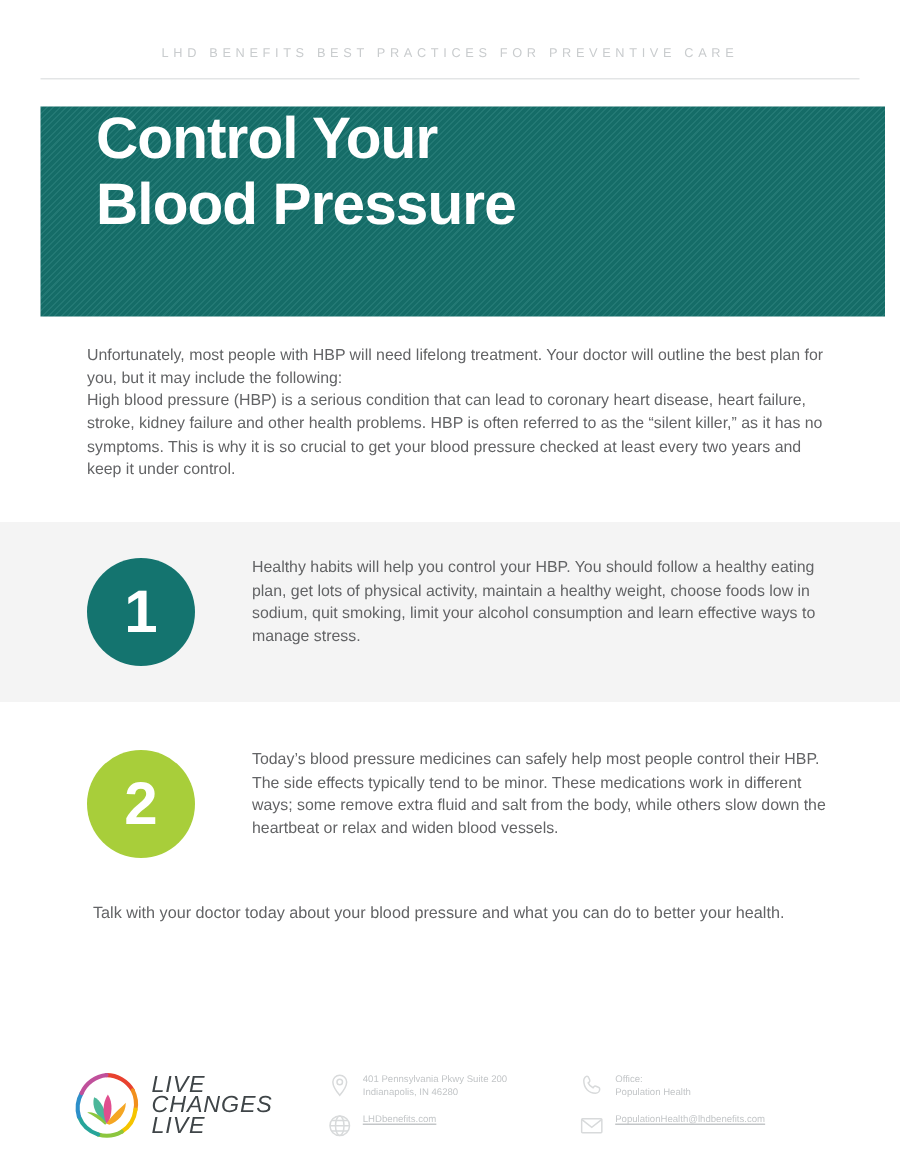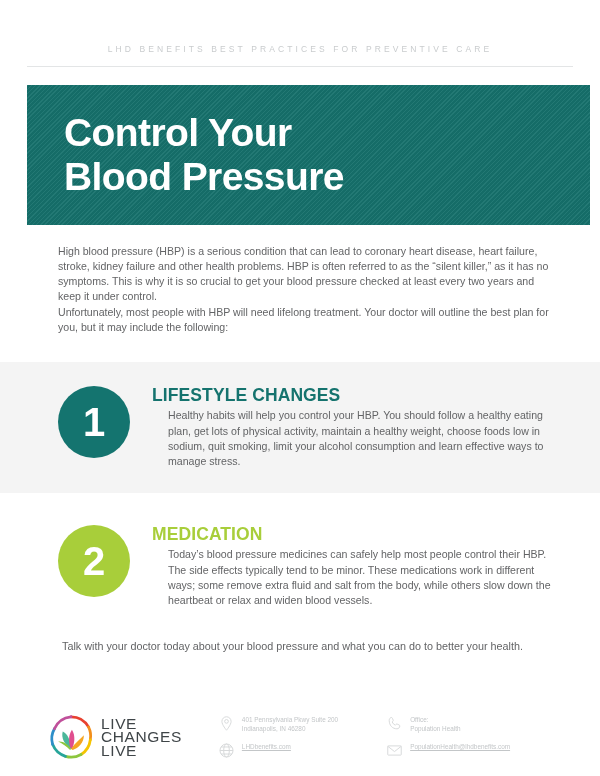--- a/index.html
+++ b/index.html
@@ -11,21 +11,21 @@
     height: 776px;
     background: #ffffff;
     font-family: "Liberation Sans", sans-serif;
     color: #58595b;
     overflow: hidden;
     position: relative;
   }
 
   
   .eyebrow-wrap {
-    padding-top: 45px;
+    padding-top: 31px;
     text-align: center;
   }
   .eyebrow {
     font-size: 8.5px;
     letter-spacing: 3.1px;
     color: #c9ccce;
     font-weight: 400;
     text-transform: uppercase;
     line-height: 1;
     white-space: nowrap;
@@ -43,21 +43,21 @@
     background-color: #16716c;
     background-image: repeating-linear-gradient(
         135deg,
         rgba(255,255,255,0.055) 0px,
         rgba(255,255,255,0.055) 1px,
         rgba(0,0,0,0.045) 1px,
         rgba(0,0,0,0.045) 3px);
     box-sizing: border-box;
     display: flex;
     flex-direction: column;
-    justify-content: center;
+    justify-content: flex-start;
     padding-left: 37px;
   }
   .hero-title {
     color: #ffffff;
     font-size: 39px;
     line-height: 44px;
     font-weight: 700;
     letter-spacing: -0.6px;
     white-space: pre-line;
   }
@@ -156,20 +156,21 @@
     height: 46px;
     flex: 0 0 auto;
   }
   .logo-words {
     margin-left: 7px;
     line-height: 13.5px;
     color: #3f4548;
     font-size: 15.5px;
     font-weight: 400;
     letter-spacing: 0.6px;
+    font-style: italic;
   }
   .logo-words div { display: block; }
 
   .contact-col {
     flex: 0 0 auto;
     padding-left: 36px;
   }
   .contact-col.second { padding-left: 48px; }
   .contact-row {
     display: flex;
@@ -201,39 +202,37 @@
   <div class="eyebrow">LHD BENEFITS BEST PRACTICES FOR PREVENTIVE CARE</div>
   <div class="eyebrow-rule"></div>
 </div>
 
 <div class="hero">
   <div class="hero-title">Control Your
 Blood Pressure</div>
 </div>
 
 <div class="intro">
+  <p>Unfortunately, most people with HBP will need lifelong treatment. Your doctor will outline the best plan for you, but it may include the following:</p>
   <p>High blood pressure (HBP) is a serious condition that can lead to coronary heart disease, heart failure, stroke, kidney failure and other health problems. HBP is often referred to as the “silent killer,” as it has no symptoms. This is why it is so crucial to get your blood pressure checked at least every two years and keep it under control.</p>
-  <p>Unfortunately, most people with HBP will need lifelong treatment. Your doctor will outline the best plan for you, but it may include the following:</p>
 </div>
 
 <div class="band">
   <div class="step">
     <div class="badge badge-teal">1</div>
     <div class="step-body">
-      <div class="step-title title-teal">LIFESTYLE CHANGES</div>
       <div class="step-text">Healthy habits will help you control your HBP. You should follow a healthy eating plan, get lots of physical activity, maintain a healthy weight, choose foods low in sodium, quit smoking, limit your alcohol consumption and learn effective ways to manage stress.</div>
     </div>
   </div>
 </div>
 
 <div class="band plain">
   <div class="step">
     <div class="badge badge-green">2</div>
     <div class="step-body">
-      <div class="step-title title-green">MEDICATION</div>
       <div class="step-text">Today’s blood pressure medicines can safely help most people control their HBP. The side effects typically tend to be minor. These medications work in different ways; some remove extra fluid and salt from the body, while others slow down the heartbeat or relax and widen blood vessels.</div>
     </div>
   </div>
 </div>
 
 <div class="closing">Talk with your doctor today about your blood pressure and what you can do to better your health.</div>
 
 <div class="footer">
 
   <div class="logo-block">

